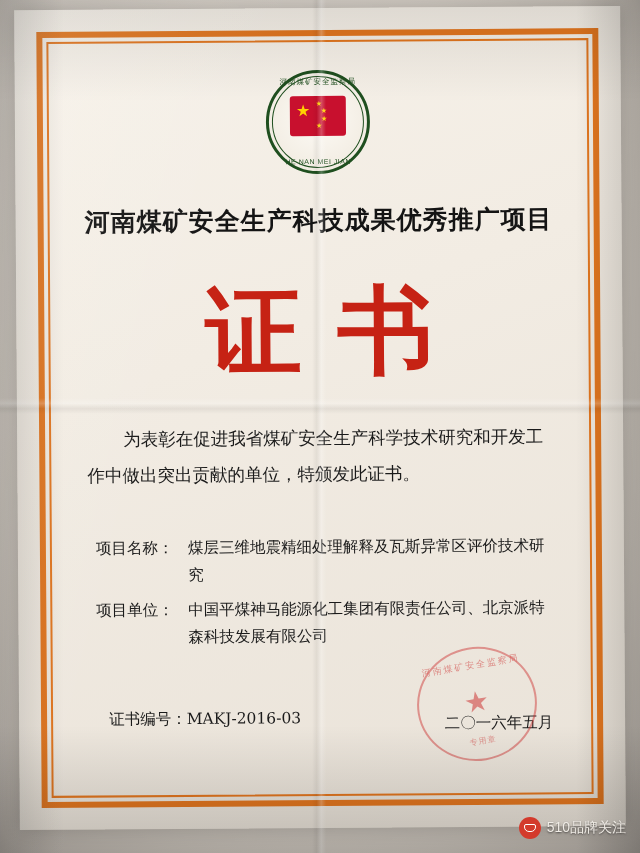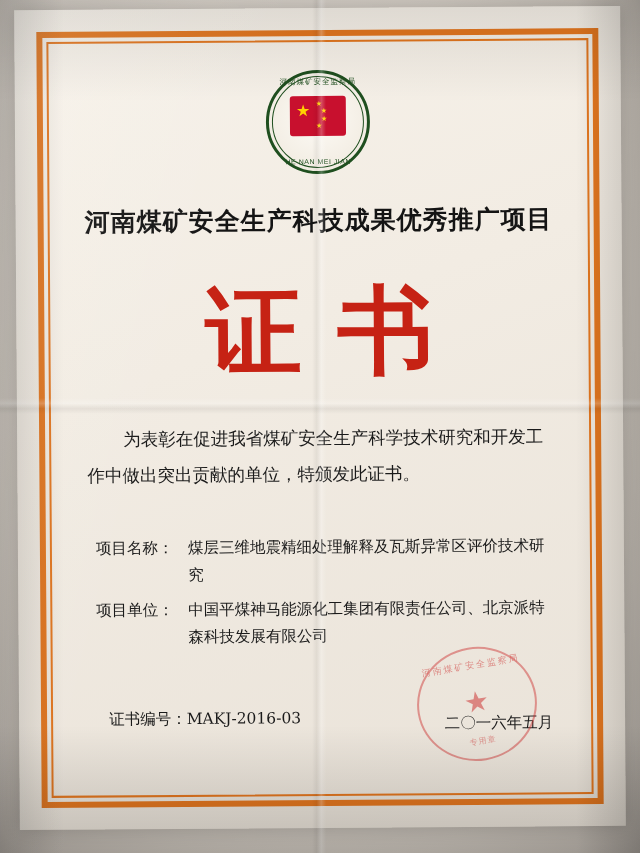--- a/index.html
+++ b/index.html
@@ -370,14 +370,18 @@
       <div class="stamp-star">★</div>
       <div class="stamp-arc-bottom">专用章</div>
     </div>
 
   </div>
 
   <div id="crease-v"></div>
   <div id="crease-h"></div>
   <div id="vignette"></div>
 
+  <div id="watermark">
+    <div class="wm-circle"></div>
+    <div class="wm-text">510品牌关注</div>
+  </div>
 
 </div>
 
 </body></html>

